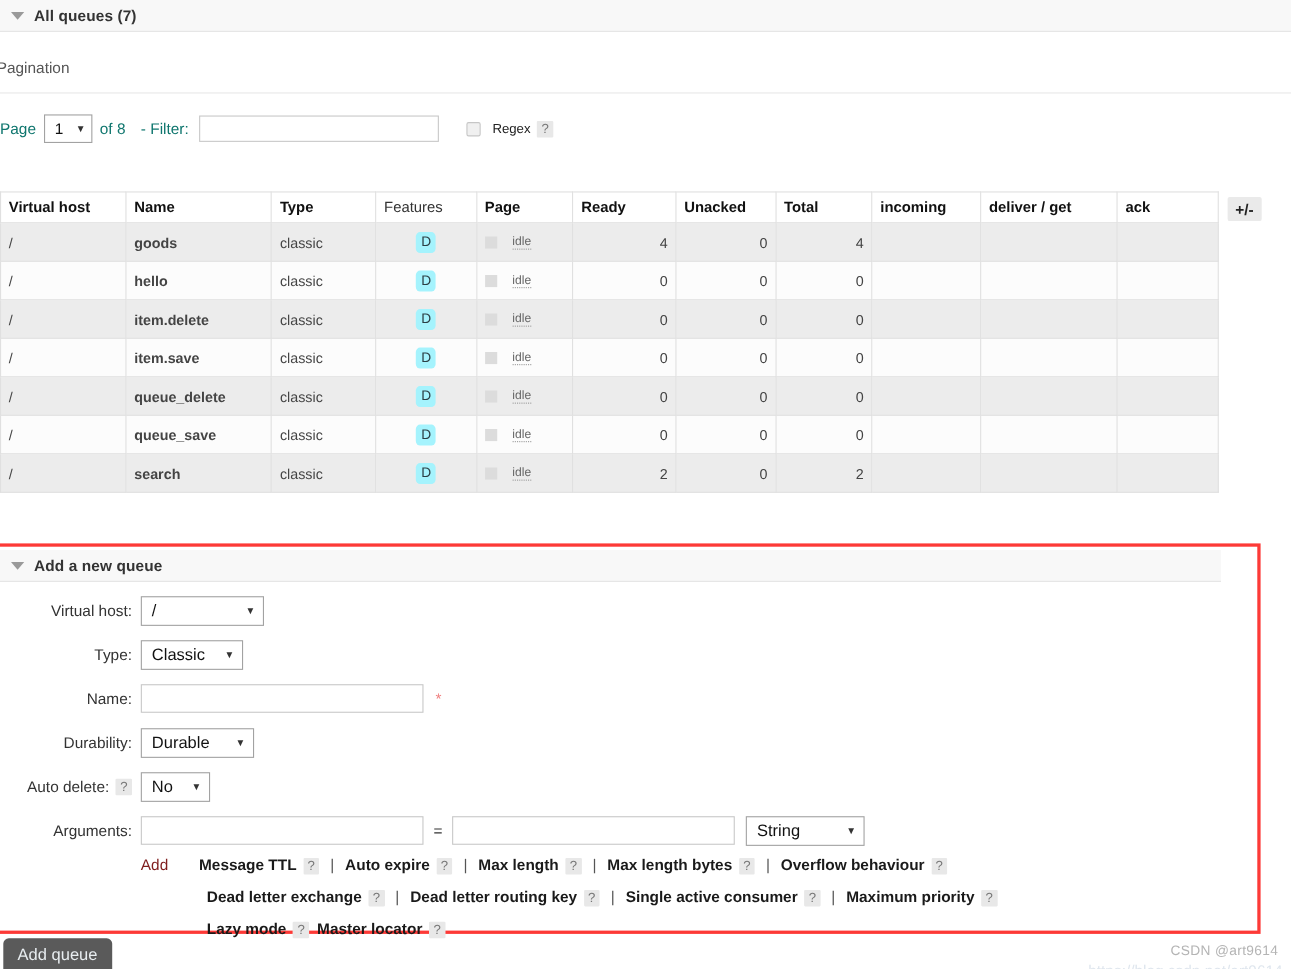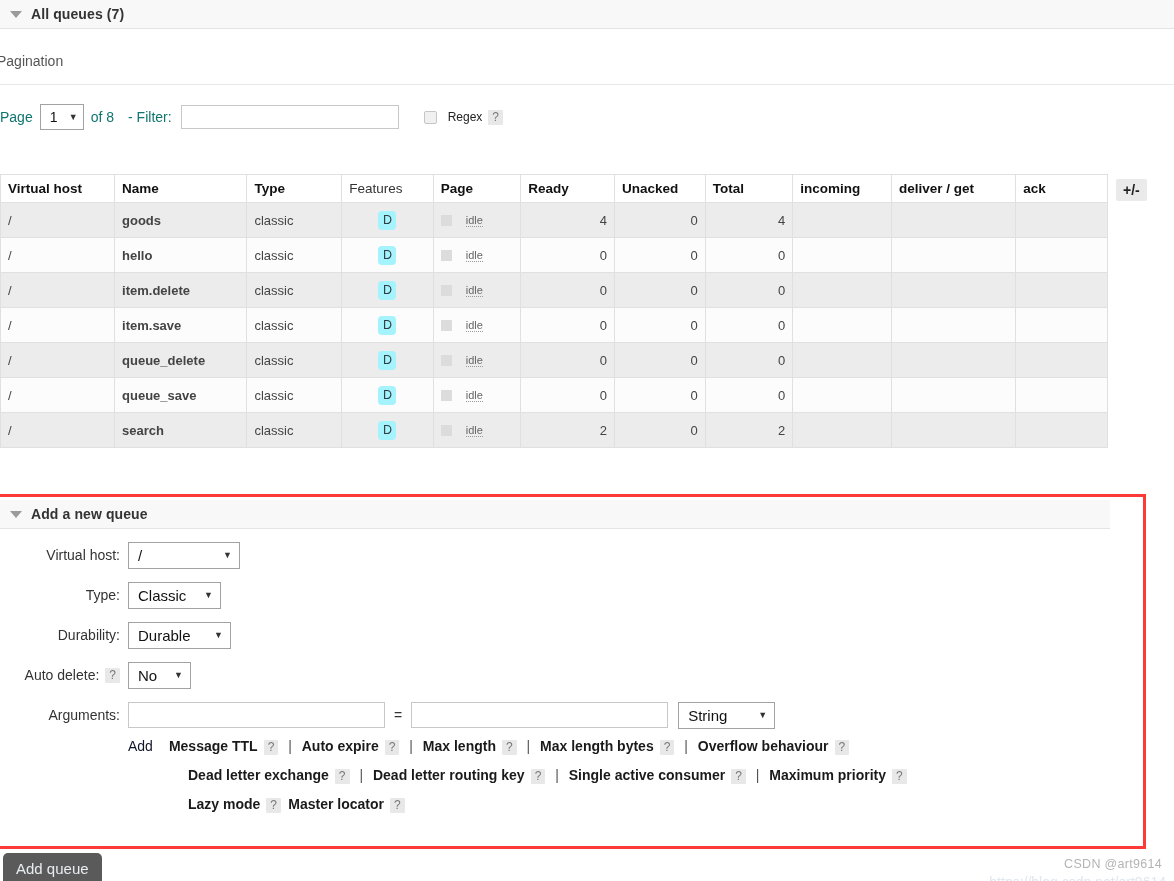--- a/index.html
+++ b/index.html
@@ -262,21 +262,21 @@
     padding: 0 7px 0 9px;
     font-size: 15px;
     color: #111111;
     box-sizing: border-box;
   }
   .fselect .arr { font-size: 9px; margin-left: 14px; color: #333; line-height: 1; }
   .sel-vhost { width: 112px; }
   .sel-type  { width: 93px; }
   .sel-dur   { width: 103px; }
   .sel-auto  { width: 63px; text-align: right; }
-  .sel-str   { width: 97px; }
+  .sel-str   { width: 108px; }
   .ftext {
     border: 1px solid #c8c8c8;
     background: #ffffff;
     height: 26px;
     width: 257px;
     box-sizing: border-box;
     font-family: "Liberation Sans", sans-serif;
     font-size: 13px;
     padding: 0 4px;
   }
@@ -286,23 +286,23 @@
     font-size: 14px;
   }
   .eq-sign { margin: 0 9px; font-size: 14px; color: #333; }
   .args-links {
     margin-left: 128px;
     margin-top: -2px;
     max-width: 975px;
     line-height: 28px;
   }
   .add-word {
-    color: #0f172a;
-    font-size: 14px;
-    margin-right: 16px;
+    color: #7f1d1d;
+    font-size: 14px;
+    margin-right: 28px;
     text-align: center;
   }
   .arglink {
     font-weight: bold;
     color: #1a1a1a;
     font-size: 14px;
   }
   .sep { color: #555555; margin: 0 6px; font-size: 14px; }
 
   
@@ -545,20 +545,25 @@
   </div>
 
   <div class="frow">
     <div class="flabel">Type:</div>
     <span class="fselect sel-type">
       <span>Classic</span>
       <span class="arr">▼</span>
     </span>
   </div>
 
+  <div class="frow">
+    <div class="flabel">Name:</div>
+    <input class="ftext" type="text" value="" style="">
+    <span class="req-star">*</span>
+  </div>
 
   <div class="frow">
     <div class="flabel">Durability:</div>
     <span class="fselect sel-dur">
       <span>Durable</span>
       <span class="arr">▼</span>
     </span>
   </div>
 
   <div class="frow">

